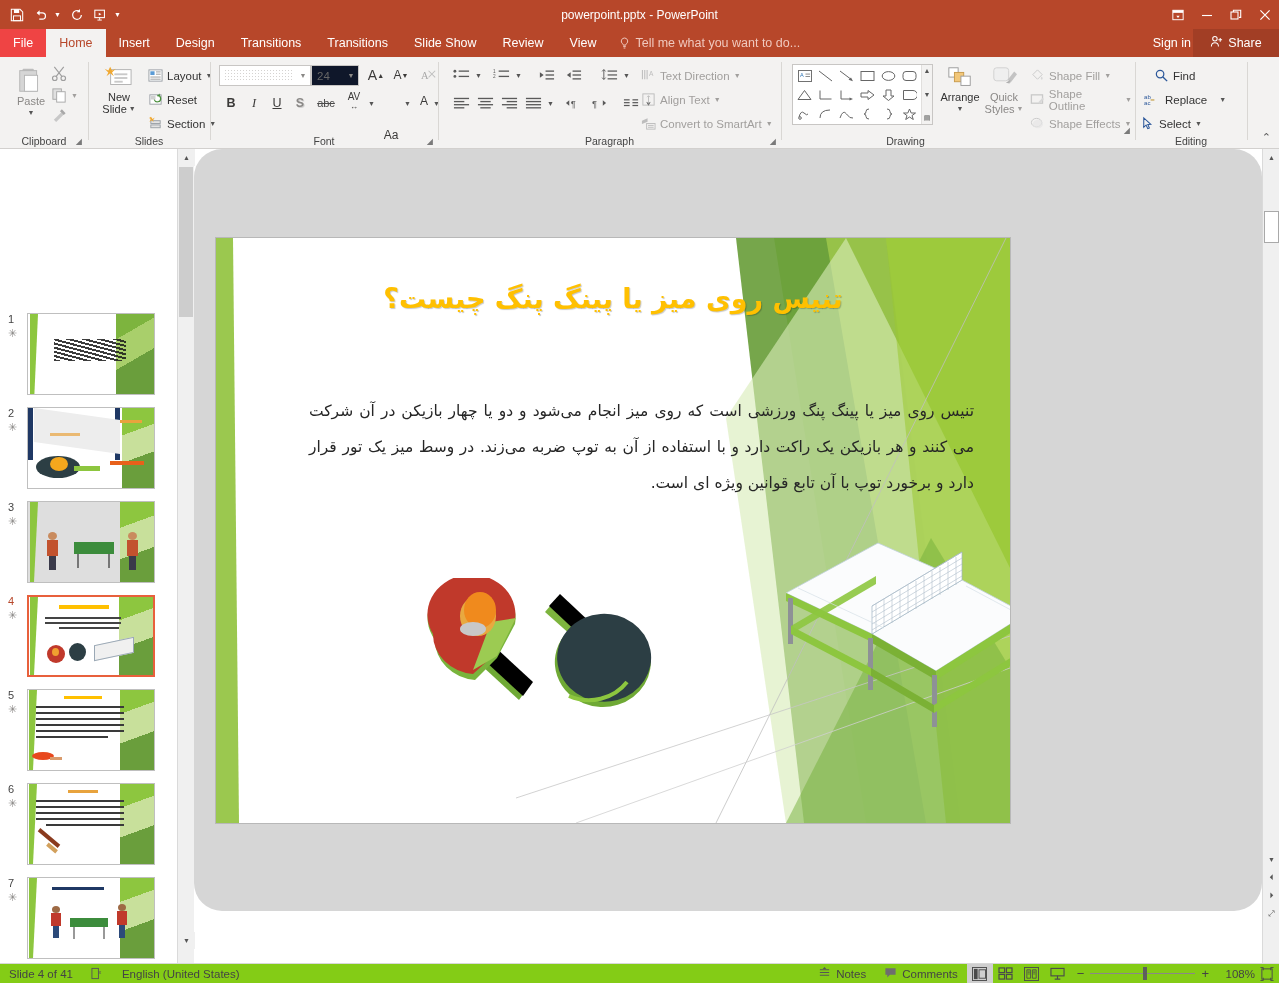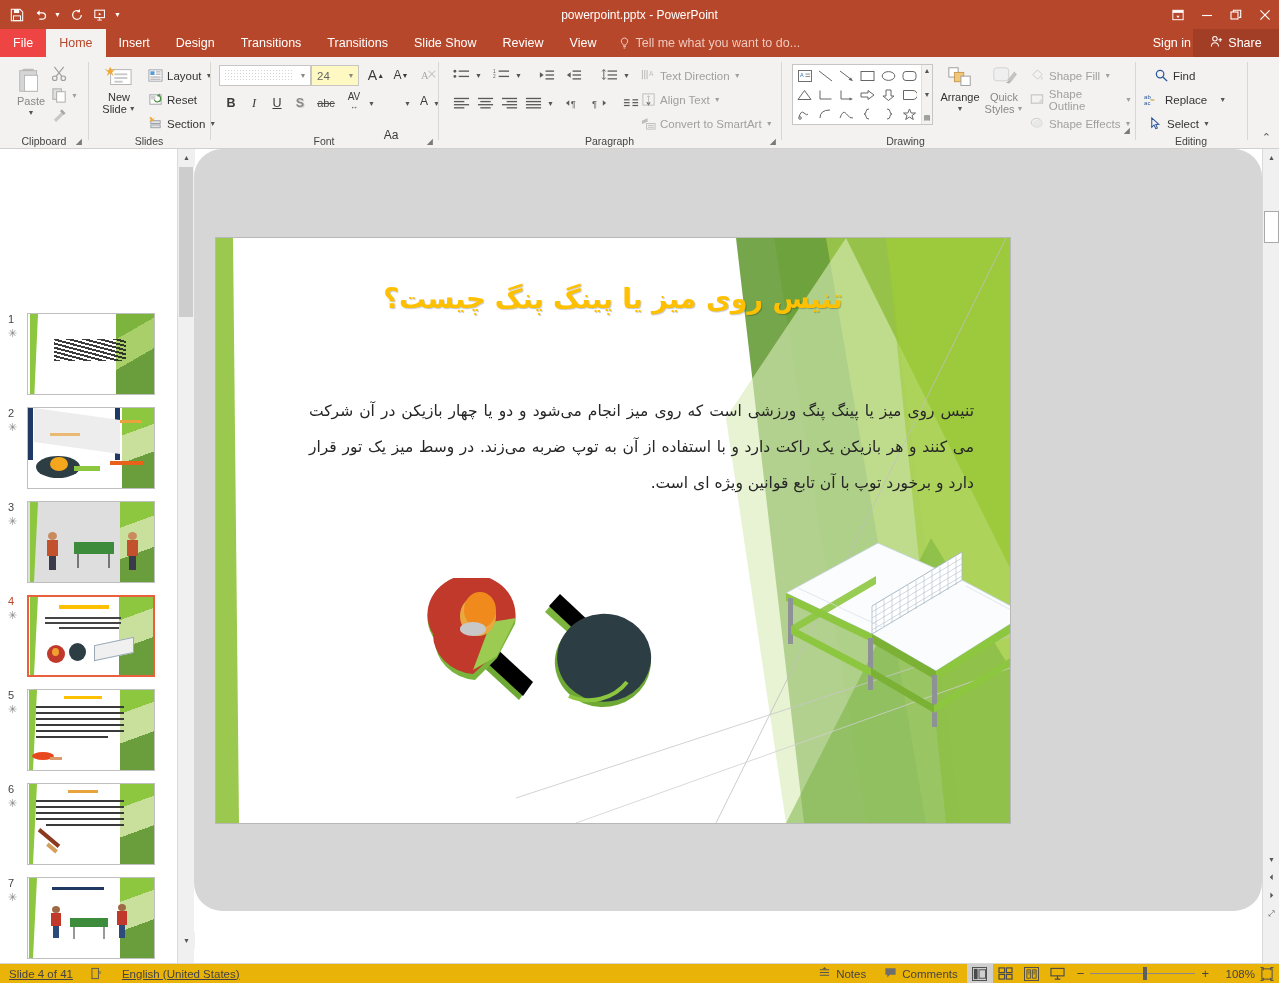--- a/index.html
+++ b/index.html
@@ -93,21 +93,21 @@
     position: absolute; background: #fff; border: 1px solid #C8C6C4;
     height: 21px; display: flex; align-items: center;
   }
   .fontbox .dots {
     flex: 1; height: 13px; margin: 0 4px;
     background-image: radial-gradient(#d5d3d1 0.6px, transparent 0.6px);
     background-size: 3px 3px;
   }
   .fontbox .fbcaret { width: 14px; text-align: center; font-size: 7px; color: #8a8886; }
   .sizebox {
-    position: absolute; background: #fef9c3; border: 1px solid #C8C6C4;
+    position: absolute; background: #0f172a; border: 1px solid #C8C6C4;
     height: 21px; display: flex; align-items: center;
     font-size: 11.5px; color: #666; padding-left: 5px;
   }
   .sizebox .szcaret { width: 14px; text-align: center; font-size: 7px; color: #8a8886; }
   .fmtbtn {
     position: absolute; display: flex; align-items: center; justify-content: center;
     font-size: 12.5px; color: #3B3A39; width: 20px; height: 20px;
   }
   .shapegal {
     position: absolute; background: #fff; border: 1px solid #C8C6C4;
@@ -178,22 +178,22 @@
   }
   .vscroll .arr { position: absolute; left: 0; width: 17px; height: 17px;
     display: flex; align-items: center; justify-content: center; font-size: 7px; color: #555; }
   .vscroll .vbar { position: absolute; left: 1px; width: 15px; background: #FFFFFF; border: 1px solid #A9A9A9; }
   .vscroll .vdual { position: absolute; left: 0; width: 17px; height: 17px;
     display: flex; align-items: center; justify-content: center; font-size: 8px; color: #555; }
 
   
   .statusbar {
     position: absolute; bottom: 0; left: 0; width: 1279px; height: 20px;
-    background: #eab308; border-top: 1px solid #D8D8D8;
-    display: flex; align-items: center; font-size: 11.5px; color: #444; text-decoration: underline;
+    background: #84cc16; border-top: 1px solid #D8D8D8;
+    display: flex; align-items: center; font-size: 11.5px; color: #444;
   }
   .sb-item { display: flex; align-items: center; gap: 5px; padding: 0 9px; height: 20px; }
   .sb-right { position: absolute; right: 0; display: flex; align-items: center; height: 20px; }
   .viewbtn { width: 26px; height: 20px; display: flex; align-items: center; justify-content: center; }
   .viewbtn.active { background: #CFCFCF; }
   .zoomslider { display: flex; align-items: center; gap: 6px; padding: 0 6px; }
   .zs-track { position: relative; width: 105px; height: 1px; background: #8a8886; }
   .zs-thumb { position: absolute; left: 53px; top: -6px; width: 4px; height: 13px; background: #5E5E5E; }
   .zoompct { width: 40px; text-align: right; font-size: 11.5px; color: #444; }
 </style>
@@ -746,21 +746,21 @@
       </div>
       <div class="row-item" style="left:6px; top:32px;">
         <svg width="17" height="15" viewBox="0 0 18 16">
             <text x="0" y="7" font-size="6.5" fill="#2B579A" font-family="Liberation Sans, sans-serif">ab</text>
             <text x="0" y="14" font-size="6.5" fill="#2B579A" font-family="Liberation Sans, sans-serif">ac</text>
             <path d="M7 8.5 h4" stroke="#C39A3C" stroke-width="1.2"></path>
           </svg>
         <span>Replace</span>
         <span class="caret" style="margin-left:8px;">▼</span>
       </div>
-      <div class="row-item" style="left:10px; top:56px;align-items:center;">
+      <div class="row-item" style="left:2px; top:56px;align-items:center;">
         <svg width="15" height="15" viewBox="0 0 16 16">
             <path d="M4 2 L4 12 L6.5 9.6 L8.3 13.5 L10 12.7 L8.3 9 L11.5 8.8z" fill="none" stroke="#2B579A" stroke-width="1.1"></path>
           </svg>
         <span>Select</span>
         <span class="caret">▼</span>
       </div>
       <div class="rglabel">Editing</div>
     </div>
     <div class="rgdiv" style="left:1247px;"></div>
     <div style="position:absolute; right:8px; bottom:4px; font-size:11px; color:#5a5a5a;">⌃</div>

